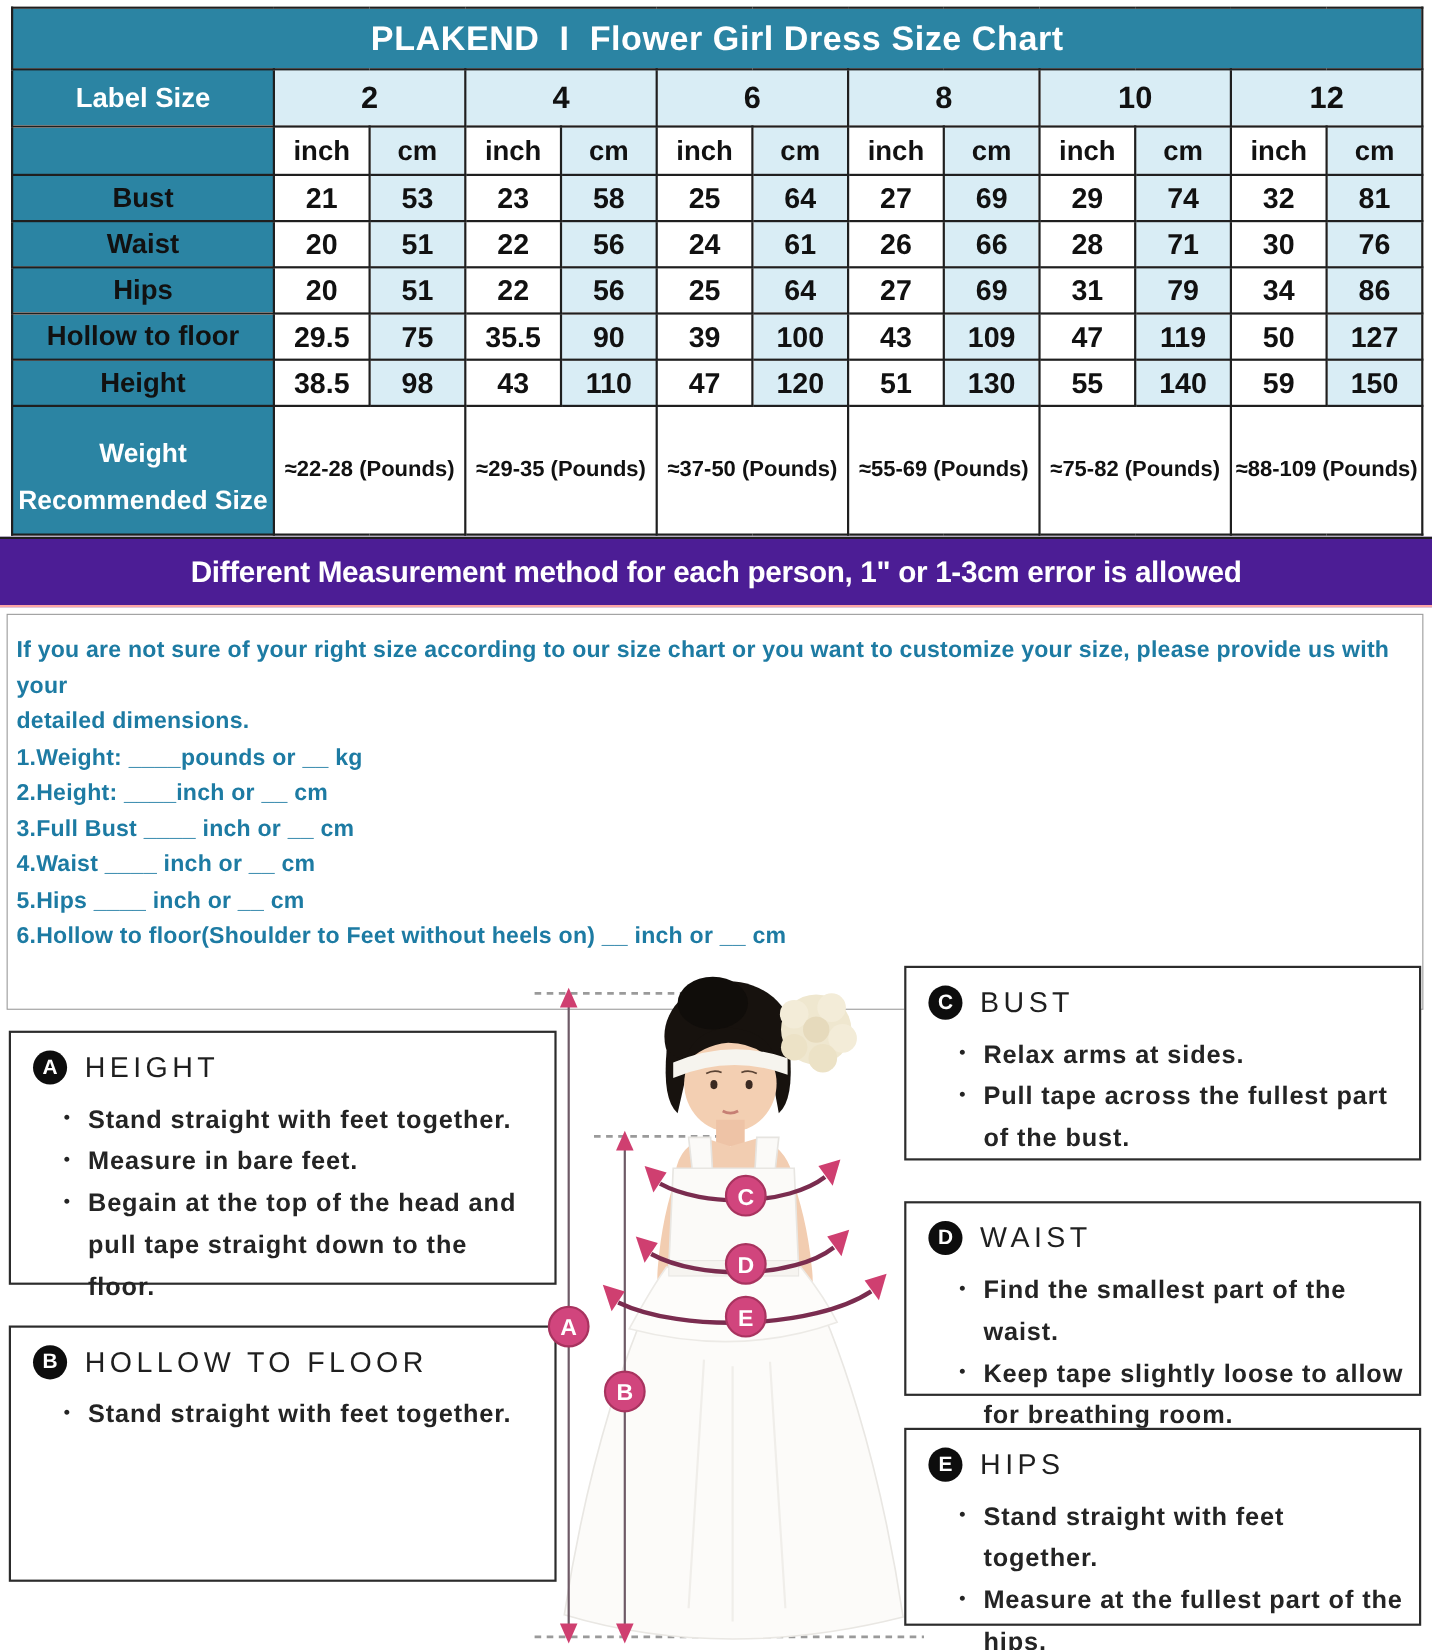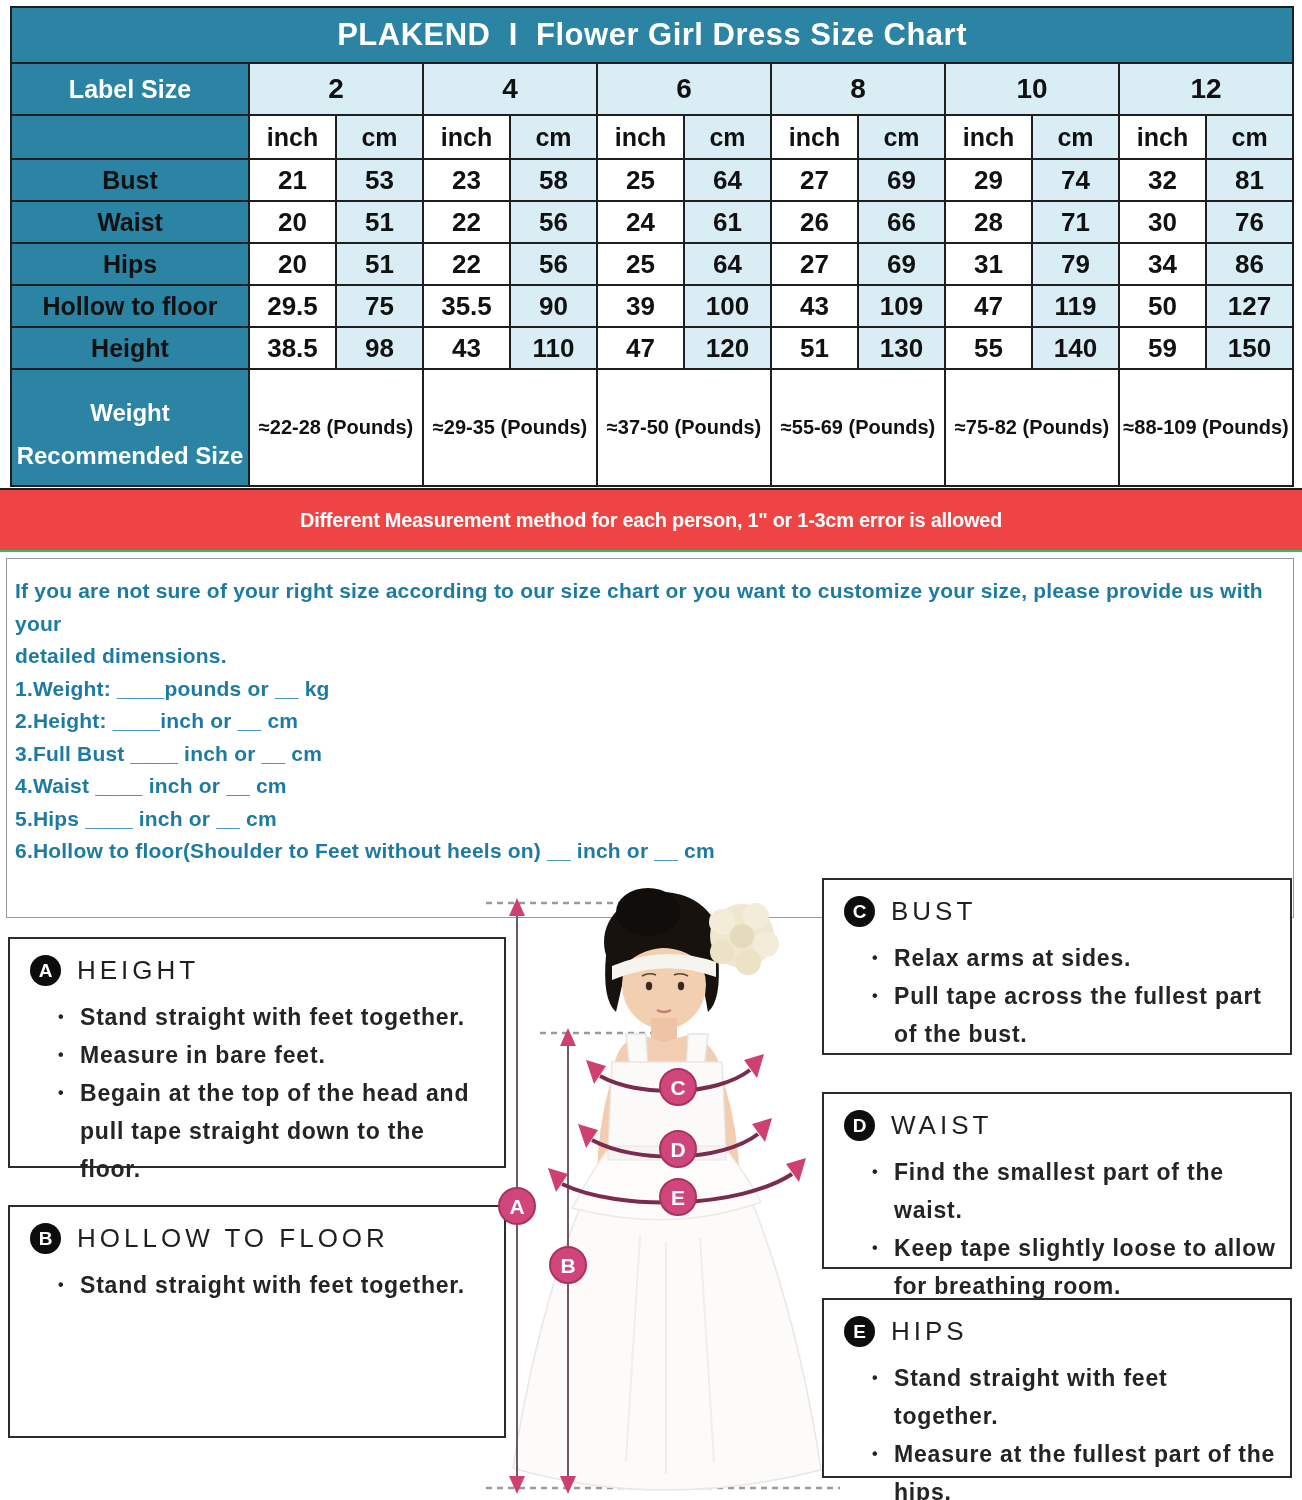--- a/index.html
+++ b/index.html
@@ -14,23 +14,23 @@
   .title-cell{height:54px;font-size:31px;font-weight:bold;letter-spacing:.5px;white-space:pre;}
   .r-sizes td{height:50px;font-size:28px;font-weight:bold;color:#111;}
   .r-sizes td.tl{font-size:25px;color:#ffffff;}
   .r-units td{height:42px;font-size:25px;font-weight:bold;color:#111;}
   .r-data td{height:40px;font-size:26px;font-weight:bold;color:#111;}
   .r-data td.tl{font-size:25px;}
   .r-weight td{height:115px;}
   .wlabel div{font-size:24px;line-height:31px;font-weight:bold;margin-top:12px;}
   .wval{font-size:20px;font-weight:bold;color:#111;}
   
-  .banner{position:absolute;left:0;top:488px;width:1302px;height:60px;background:#ef4444;
-          border-top:2px solid #1f1f1f;border-bottom:2px solid #22c55e;
-          color:#fff;font-weight:bold;font-size:20px;letter-spacing:-.3px;
+  .banner{position:absolute;left:0;top:488px;width:1302px;height:60px;background:#4c1d95;
+          border-top:2px solid #1f1f1f;border-bottom:2px solid #fca5a5;
+          color:#fff;font-weight:bold;font-size:27px;letter-spacing:-.3px;
           display:flex;align-items:center;justify-content:center;}
   
   .note{position:absolute;left:6px;top:558px;width:1288px;height:360px;box-sizing:border-box;
         border:1px solid #9b9b9b;background:#fff;padding:16px 8px 0 8px;}
   .note p{margin:0;font-size:21px;font-weight:bold;color:#1d7ba3;line-height:32.5px;letter-spacing:.2px;}
   
   .measure{position:absolute;left:0;top:860px;width:1302px;height:640px;}
   .gbox{position:absolute;box-sizing:border-box;border:2px solid #2c2c2c;background:#fff;padding:16px 14px 0 20px;}
   .ghead{display:flex;align-items:center;gap:16px;}
   .badge{width:31px;height:31px;border-radius:50%;background:#0d0d0d;color:#fff;flex:0 0 31px;

